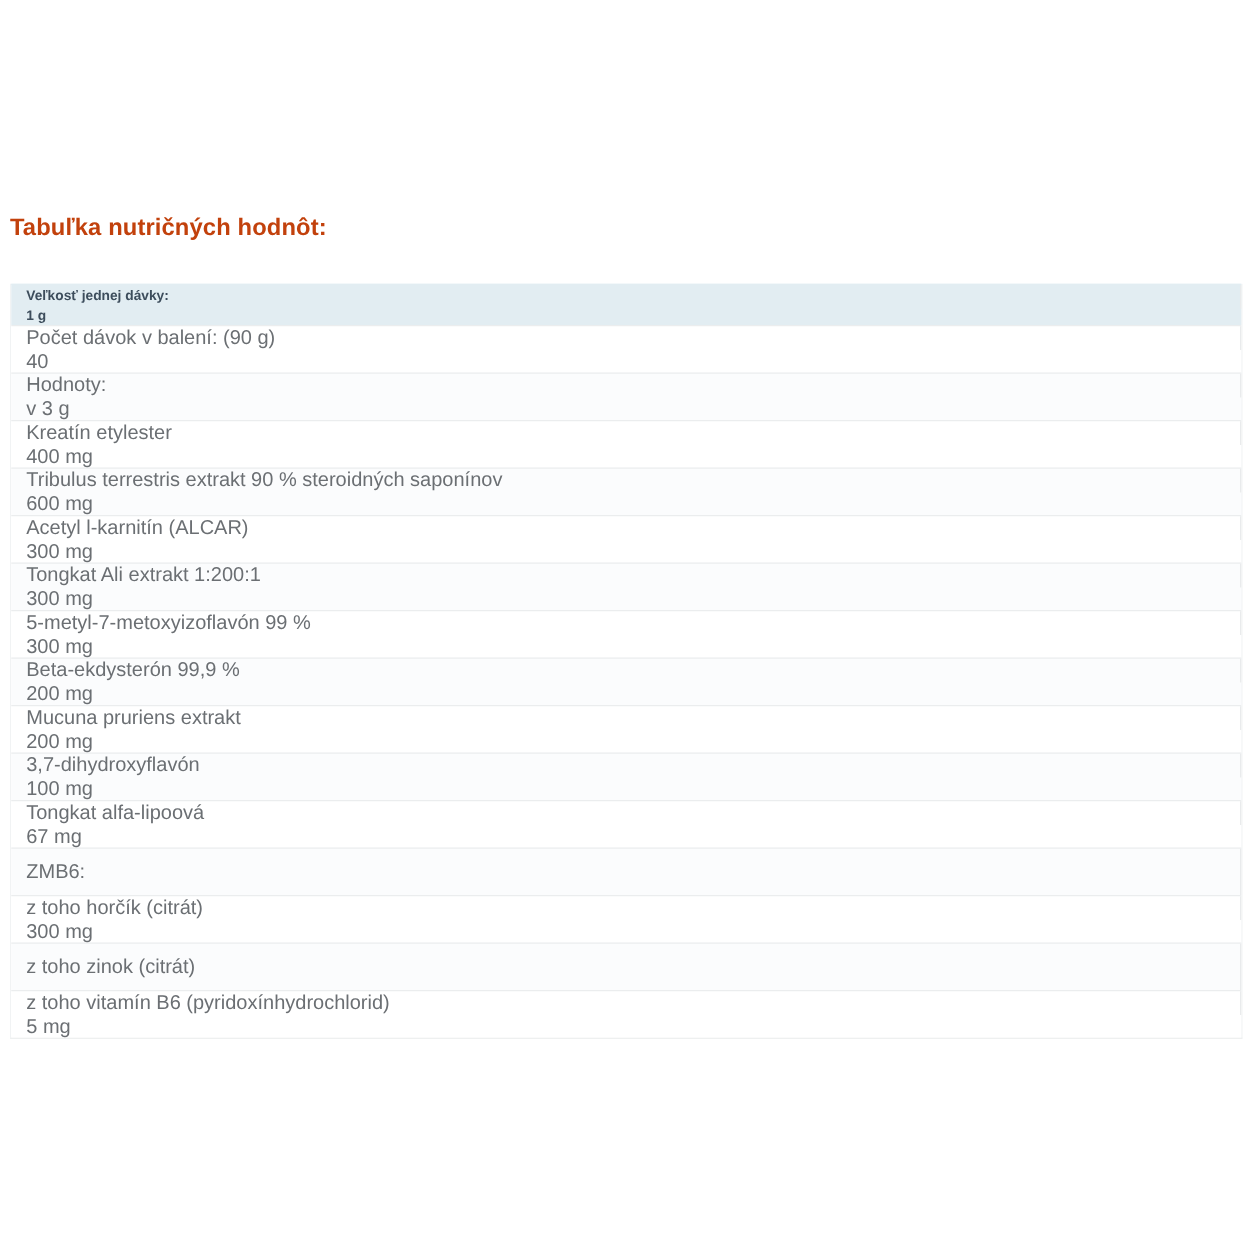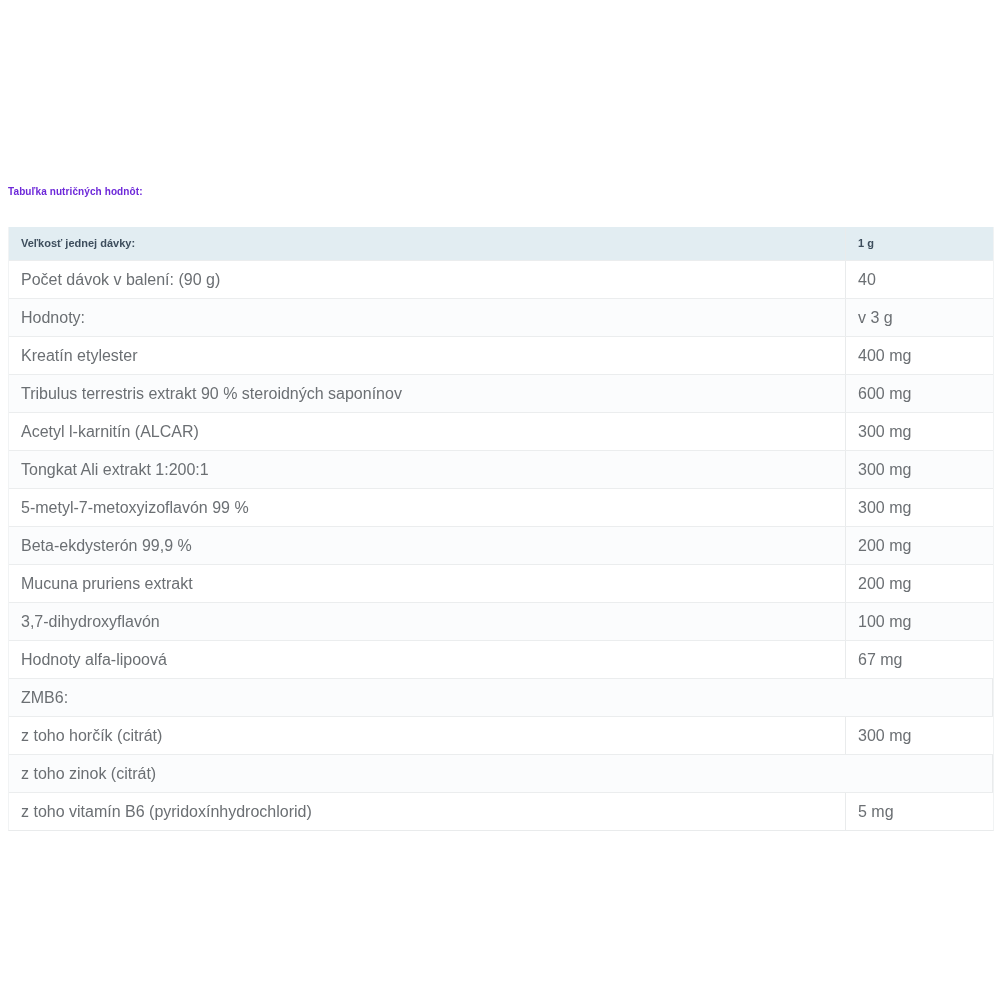--- a/index.html
+++ b/index.html
@@ -11,41 +11,42 @@
   .page {
     position: relative;
     width: 1000px;
     height: 1000px;
     background: #ffffff;
     overflow: hidden;
   }
   .page-title {
     position: absolute;
     left: 8px;
-    top: 186px;
-    font-size: 10px;
+    top: 172px;
+    font-size: 19px;
     font-weight: bold;
-    color: #6d28d9;
+    color: #c2410c;
     letter-spacing: 0.1px;
   }
   .nutrition-table {
     position: absolute;
     left: 8px;
     top: 227px;
     width: 984px;
     border-bottom: 1px solid #e9ebec;
     border-left: 1px solid #f1f3f4;
     border-right: 1px solid #f1f3f4;
   }
   .nt-row {
     display: flex;
     align-items: stretch;
     height: 37px;
     border-top: 1px solid #ebedee;
     background: #ffffff;
+    flex-direction: column;
   }
   .nt-row:nth-child(odd) {
     background: #fbfcfd;
   }
   .nt-row.header-row {
     height: 32px;
     background: #e2edf2;
     border-top: 1px solid #e2edf2;
   }
   .cell {
@@ -128,21 +129,21 @@
       <div class="cell cell-label">Mucuna pruriens extrakt</div>
       <div class="cell cell-value">200 mg</div>
     </div>
 
     <div class="nt-row">
       <div class="cell cell-label">3,7-dihydroxyflavón</div>
       <div class="cell cell-value">100 mg</div>
     </div>
 
     <div class="nt-row">
-      <div class="cell cell-label">Hodnoty alfa-lipoová</div>
+      <div class="cell cell-label">Tongkat alfa-lipoová</div>
       <div class="cell cell-value">67 mg</div>
     </div>
 
     <div class="nt-row">
       <div class="cell cell-label">ZMB6:</div>
     </div>
 
     <div class="nt-row">
       <div class="cell cell-label">z toho horčík (citrát)</div>
       <div class="cell cell-value">300 mg</div>

